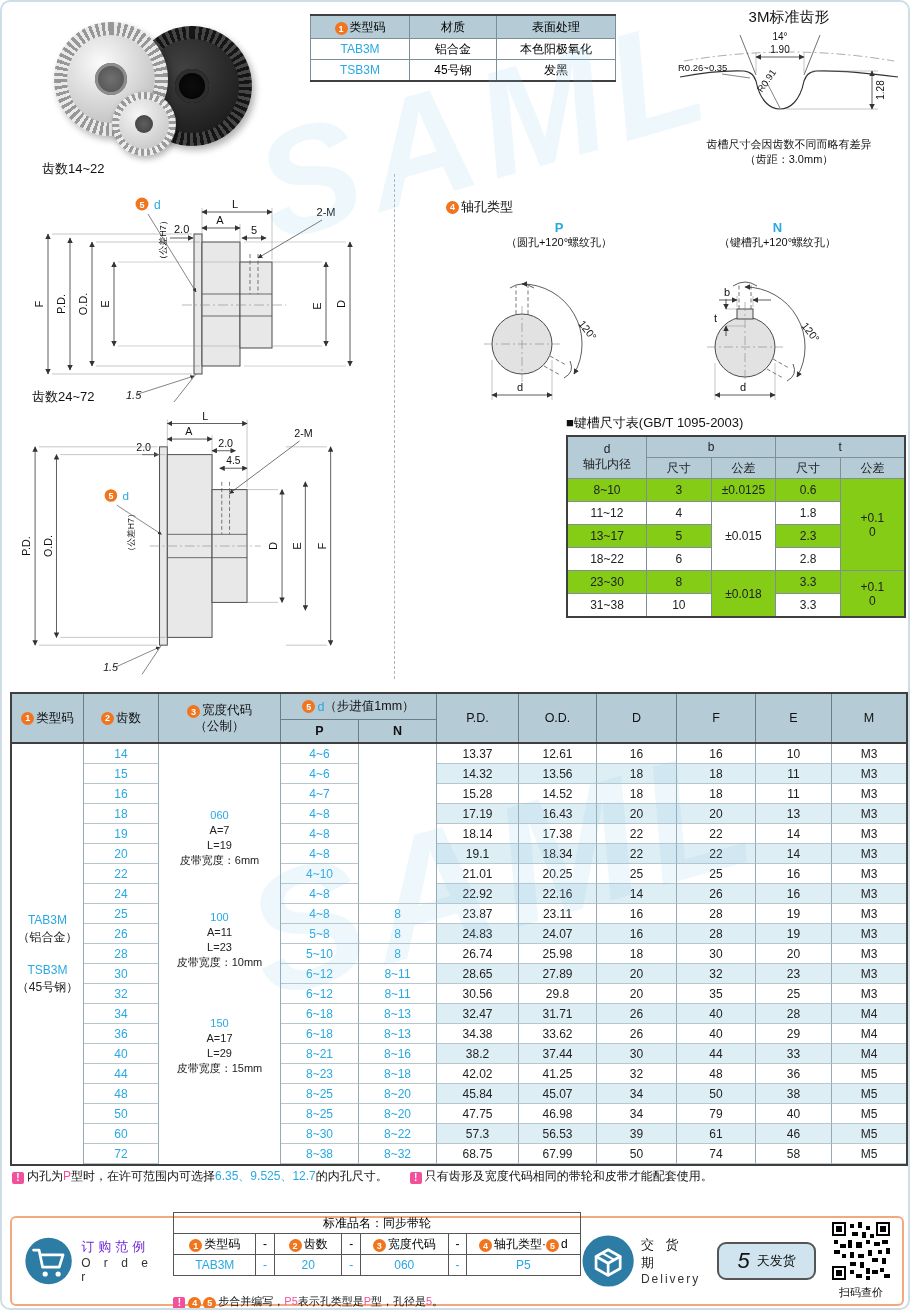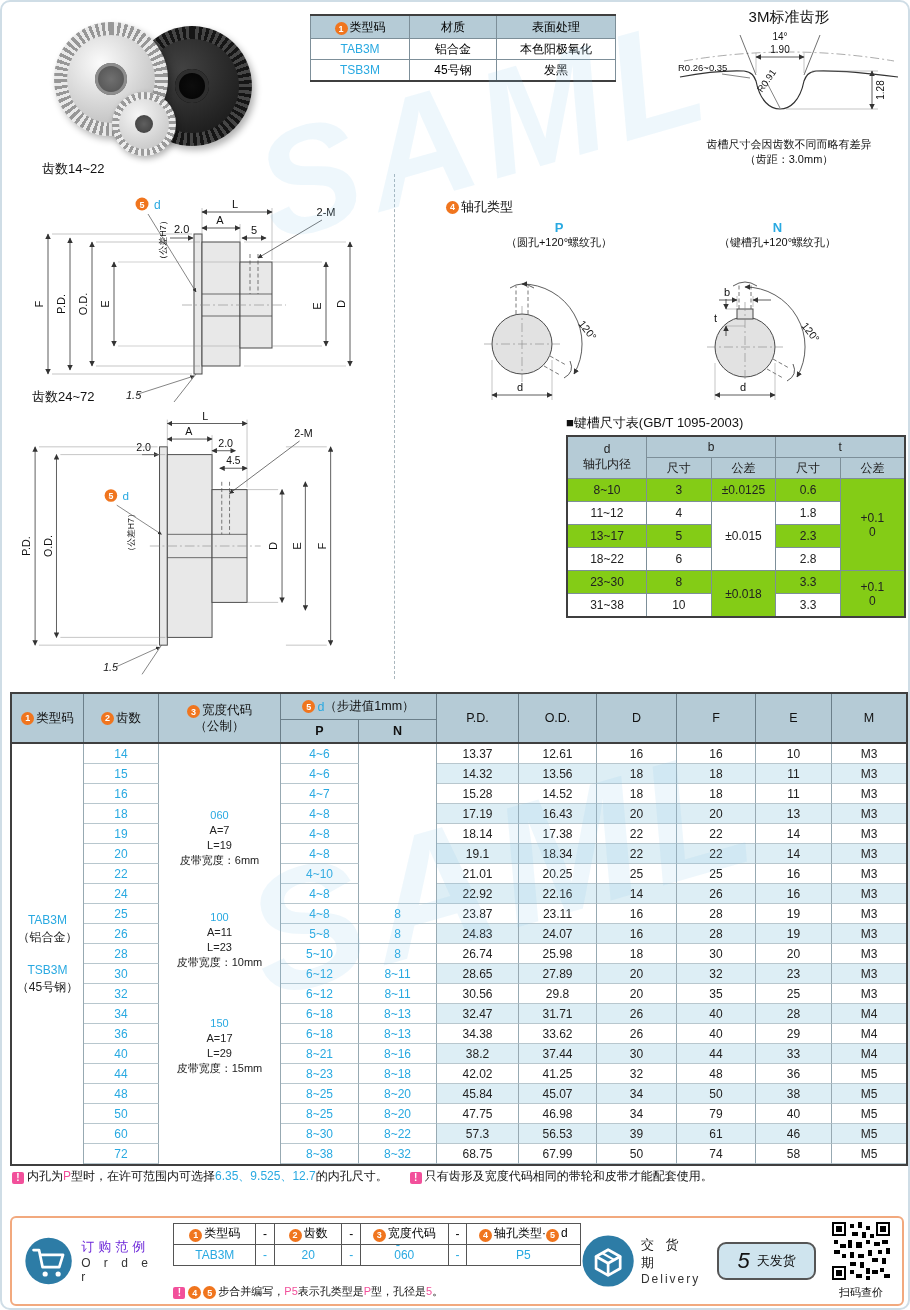--- a/index.html
+++ b/index.html
@@ -780,20 +780,23 @@
       <circle cx="15.5" cy="27.5" r="1.9" fill="#fff"></circle>
       <circle cx="25" cy="27.5" r="1.9" fill="#fff"></circle>
     </svg>
     <div class="olabels">
       <div class="l1">订购范例</div>
       <div class="l2">O r d e r</div>
     </div>
     <div class="otbl-wrap">
       <table class="otbl">
         <tbody>
+            <tr>
+          <td colspan="7">标准品名：同步带轮</td>
+        </tr>
         <tr class="lbl">
           <td style="width:88px"><span class="bdg">1</span><span>类型码</span></td>
           <td style="width:16px">-</td>
           <td style="width:72px"><span class="bdg">2</span><span>齿数</span></td>
           <td style="width:16px">-</td>
           <td style="width:90px"><span class="bdg">3</span><span>宽度代码</span></td>
           <td style="width:16px">-</td>
           <td style="width:116px"><span class="bdg">4</span><span>轴孔类型·</span><span class="bdg">5</span><span>d</span></td>
         </tr>
         <tr class="cy">

